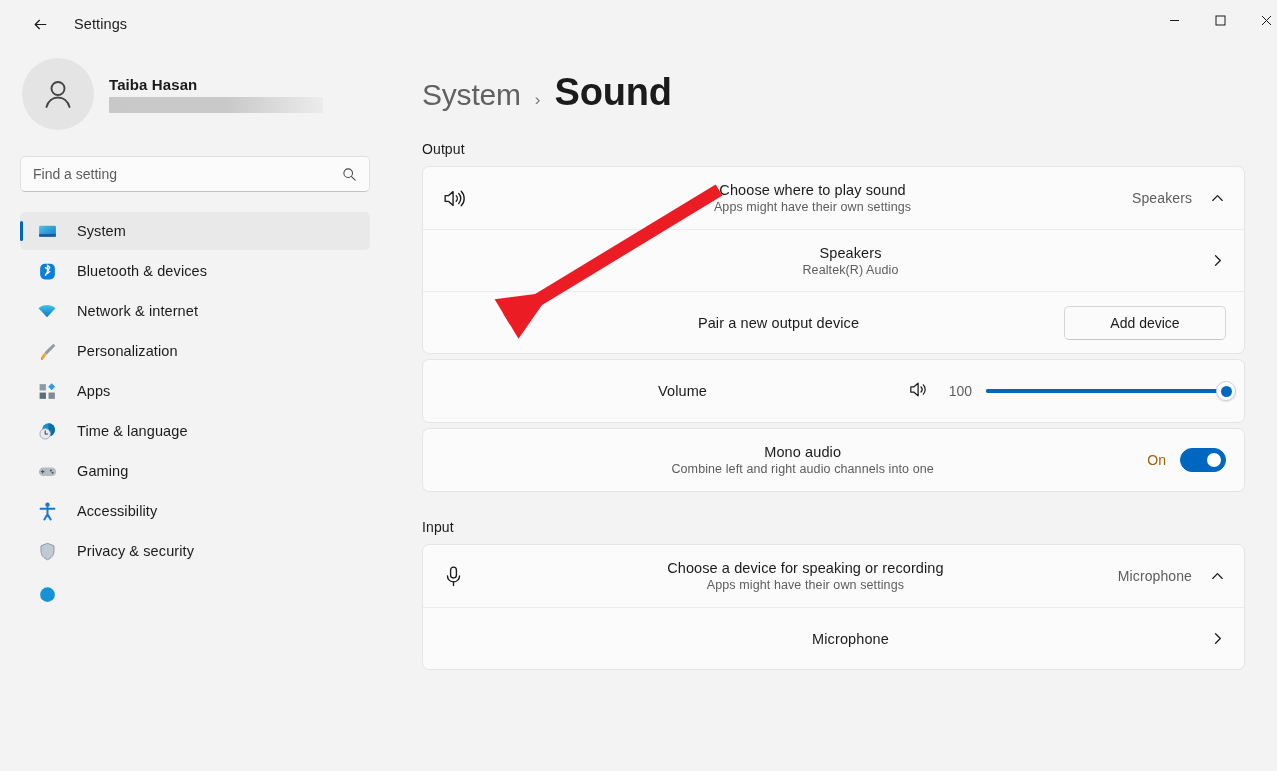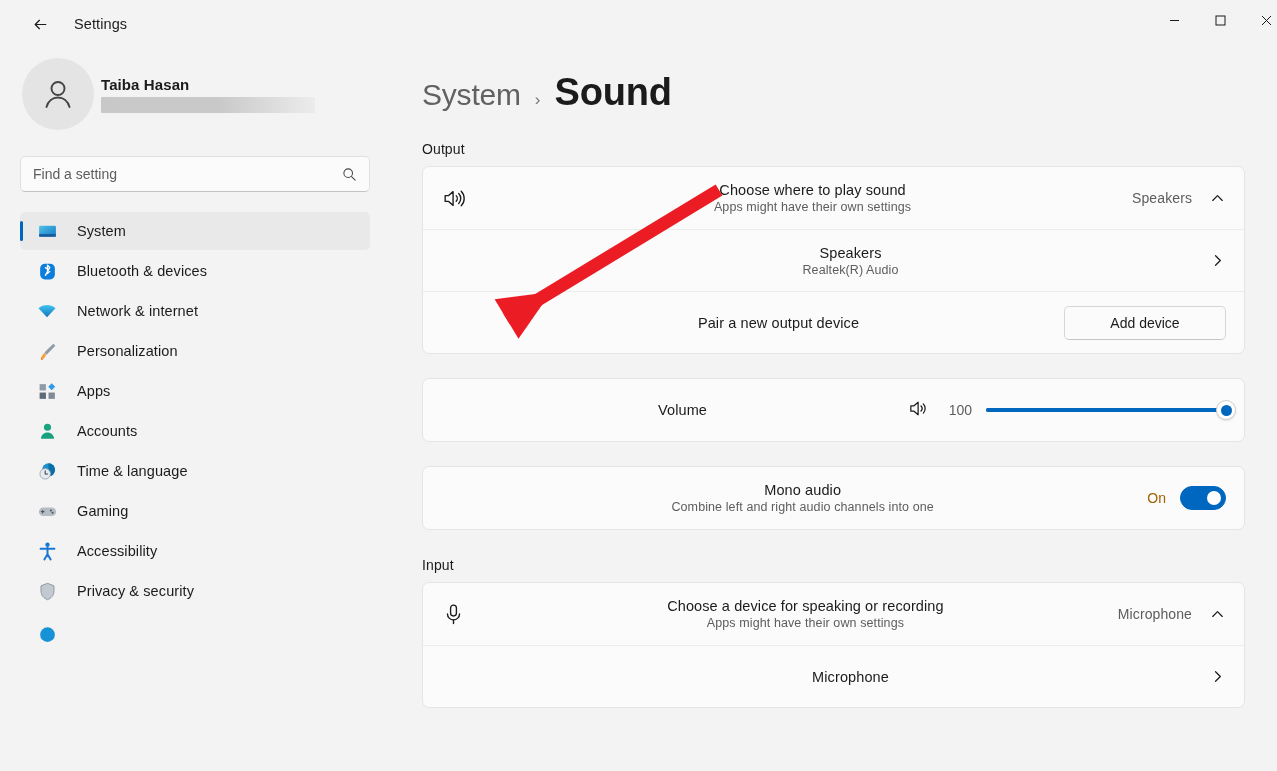--- a/index.html
+++ b/index.html
@@ -75,21 +75,21 @@
     padding-left: 2px;
   }
   .avatar {
     width: 72px; height: 72px;
     border-radius: 50%;
     background: #e4e4e4;
     display: flex; align-items: center; justify-content: center;
     flex: 0 0 auto;
   }
   .account-text {
-    margin-left: 7px;
+    margin-left: 15px;
     display: flex;
     flex-direction: column;
     gap: 4px;
   }
   .account-name {
     font-size: 15px;
     font-weight: bold;
     color: #1b1b1b;
     letter-spacing: 0.1px;
   }
@@ -204,21 +204,21 @@
   }
 
   .card {
     background: #fbfbfb;
     border: 1px solid #e5e5e5;
     border-radius: 7px;
     margin-left: 16px;
     margin-right: 0;
     overflow: hidden;
   }
-  .card + .card { margin-top: 24px; padding-left: 13px; }
+  .card + .card { margin-top: 5px; padding-left: 13px; }
 
   .row {
     display: flex;
     align-items: center;
     padding: 0 18px;
     min-height: 62px;
     cursor: pointer;
   }
   .row.static { cursor: default; }
   .row + .row { border-top: 1px solid #ececec; }
@@ -461,29 +461,20 @@
           <svg width="21" height="21" viewBox="0 0 20 20">
             <rect x="2.5" y="3" width="6" height="6" fill="#8e9aa6"></rect>
             <rect x="2.5" y="11" width="6" height="6" fill="#5e6a77"></rect>
             <rect x="11" y="11" width="6" height="6" fill="#7f8a96"></rect>
             <path d="M14 2.2l3.3 3.3L14 8.8 10.7 5.5 14 2.2z" fill="#2f9ce8"></path>
           </svg>
         </span>
         <span class="navlabel">Apps</span>
       </div>
 
-      <div class="navitem">
-        <span class="navicon">
-          <svg width="21" height="21" viewBox="0 0 20 20">
-            <circle cx="10" cy="6" r="3.4" fill="#1aa47f"></circle>
-            <path d="M3.8 17c0-3.6 2.8-6 6.2-6s6.2 2.4 6.2 6H3.8z" fill="#18a07c"></path>
-          </svg>
-        </span>
-        <span class="navlabel">Accounts</span>
-      </div>
 
       <div class="navitem">
         <span class="navicon">
           <svg width="21" height="21" viewBox="0 0 20 20">
             <circle cx="11" cy="8.4" r="6.2" fill="#1b91d0"></circle>
             <path d="M11 2.2a6.2 6.2 0 010 12.4" fill="#0d6fa8"></path>
             <circle cx="7.8" cy="12.2" r="5" fill="#e7eaee" stroke="#9aa5b1" stroke-width="0.8"></circle>
             <path d="M7.8 9.2v3.1h2.3" stroke="#3a4450" stroke-width="1" stroke-linecap="round" fill="none"></path>
           </svg>
         </span>

